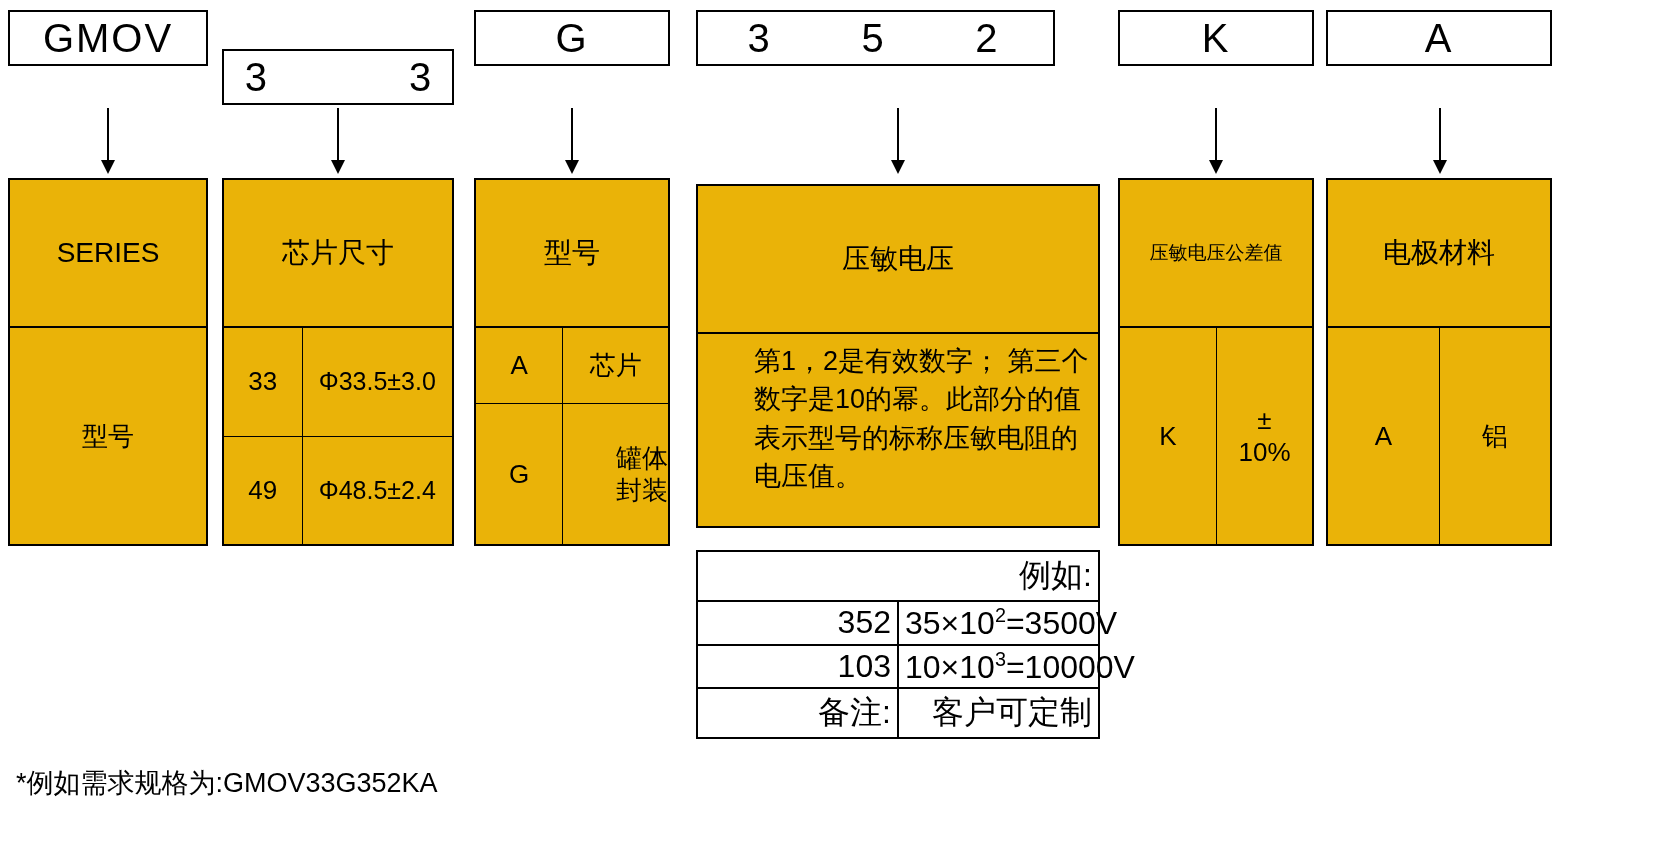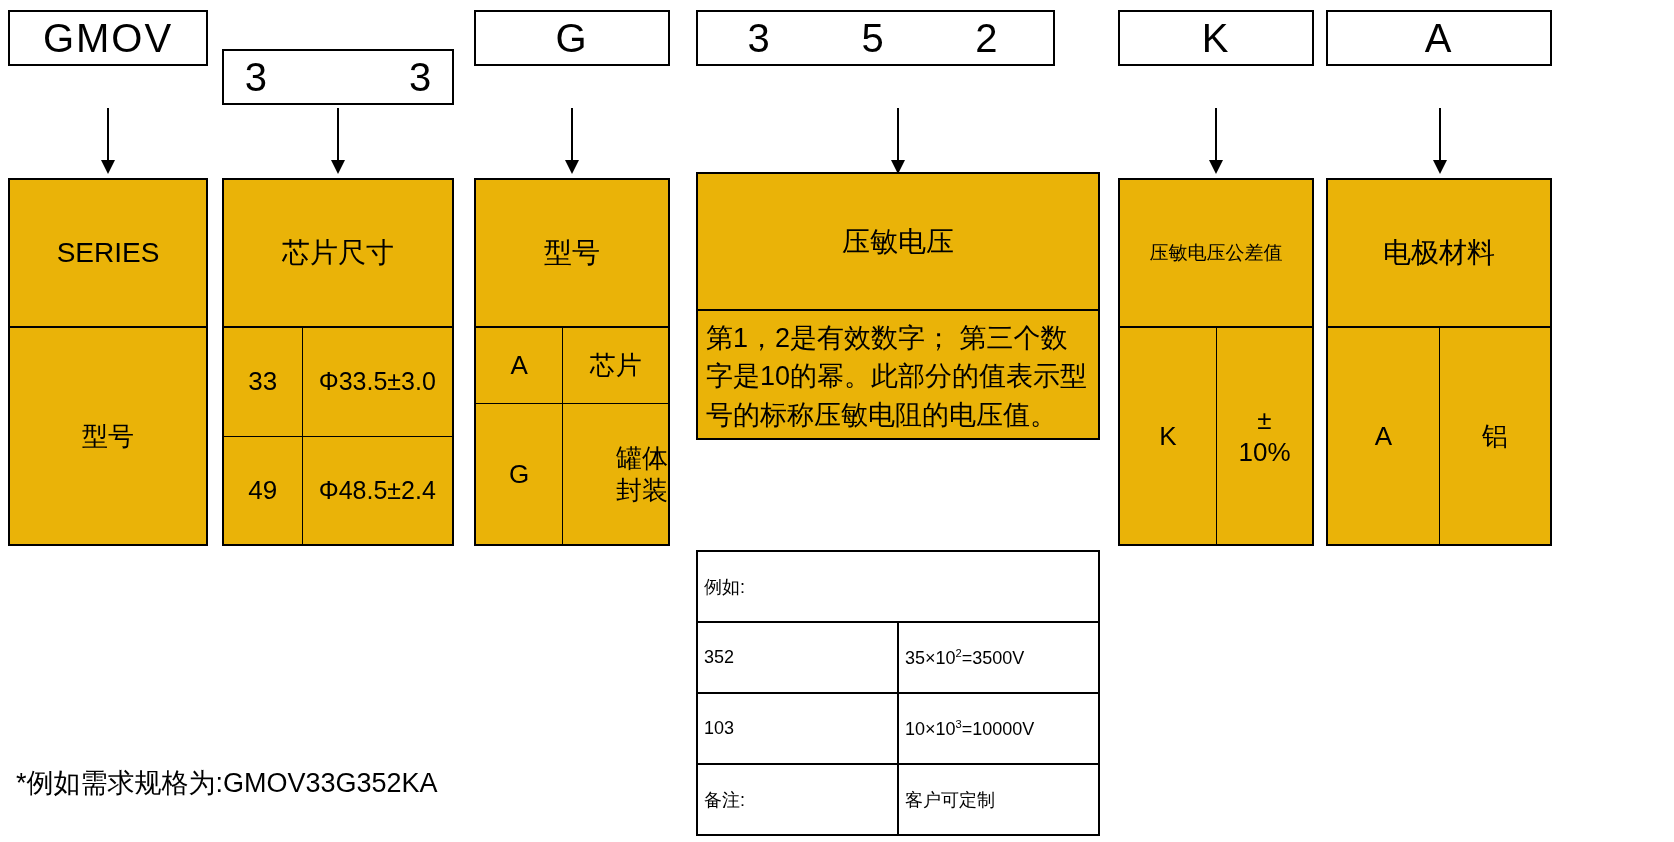--- a/index.html
+++ b/index.html
@@ -95,35 +95,37 @@
   .subtable td.noright { border-right: none; }
   .subtable tr:first-child td { border-top: none; }
   .subtable tr:last-child  td { border-bottom: none; }
 
   
   .vol-text {
     font-size: 27px;
     line-height: 1.42;
     padding: 8px 6px 4px 8px;
     text-align: left;
+    margin-left: 48px;
   }
 
   
   .extable {
     border-collapse: collapse;
     table-layout: fixed;
     background: #fff;
   }
   .extable td {
     border: 2px solid #000;
-    font-size: 18px;
-    padding: 17px 6px;
+    font-size: 32px;
+    padding: 2px 6px;
     height: 35px;
     vertical-align: middle;
     white-space: nowrap;
+    text-align: right;
   }
   .extable td.wide { border-right: none; }
   sup { font-size: 0.62em; vertical-align: super; }
 
   .footnote {
     position: absolute;
     font-size: 27px;
     white-space: nowrap;
   }
 </style>
@@ -209,21 +211,21 @@
         <tr>
           <td class="noleft">G</td>
           <td class="noright" style="white-space:pre-line; line-height:1.25;text-align:right;">罐体
 封装</td>
         </tr>
       </tbody>
         </table>
     </div>
   </div>
 
-  <div class="abs block" style="left:696px; top:172px; width:404px; height:268px;">
+  <div class="abs block" style="left:696px; top:184px; width:404px; height:344px;">
     <div class="block-head" style="height:146px;">压敏电压</div>
     <div class="block-body" style="align-items:flex-start;">
       <div class="vol-text">第1，2是有效数字； 第三个数字是10的幂。此部分的值表示型号的标称压敏电阻的电压值。</div>
     </div>
   </div>
 
   <table class="extable abs" style="left:696px; top:550px; width:404px;">
     <tbody>
         <tr>
       <td colspan="2" class="wide" style="border-right:2px solid #000;">例如:</td>

